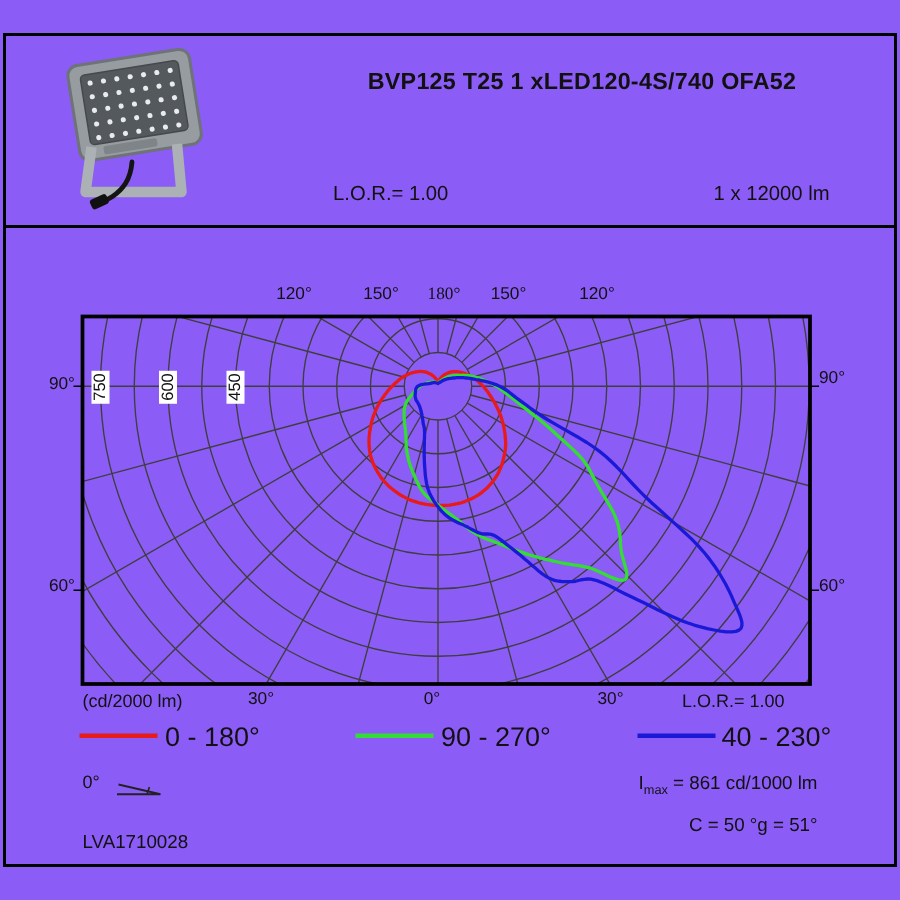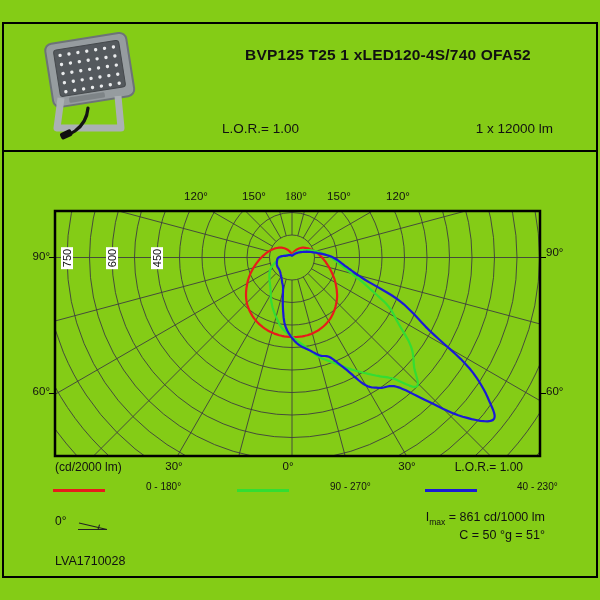--- a/index.html
+++ b/index.html
@@ -1,38 +1,38 @@
 <!DOCTYPE html>
 <html><head>
 <meta charset="utf-8">
 <style>
   html,body{margin:0;padding:0;background:#fff;}
-  #page{position:relative;width:600px;height:600px;background:#84cc16;
+  #page{position:relative;width:600px;height:600px;background:#8b5cf6;
         font-family:"Liberation Sans",sans-serif;color:#111;overflow:hidden;}
   .abs{position:absolute;}
   #outer-border{left:2px;top:22px;width:596px;height:556px;border:2px solid #000;box-sizing:border-box;}
   #header-divider{left:2px;top:150px;width:596px;border-top:2px solid #000;}
   #product-photo{left:28px;top:28px;width:124px;height:116px;}
   #product-title{left:388px;top:46px;transform:translateX(-50%);white-space:nowrap;
                  font-size:15.5px;font-weight:bold;letter-spacing:.2px;}
   #header-lor{left:222px;top:121px;font-size:13.5px;}
   #header-flux{right:47px;top:121px;font-size:13.5px;text-align:right;}
   #diagram-heading{left:55px;top:161px;font-size:17px;}
   .axis-label{font-size:11.5px;white-space:nowrap;}
   .top-label{top:190px;transform:translateX(-50%);}
   .bot-label{top:460px;transform:translateX(-50%);}
   .radial-label{font-size:11px;background:#fff;padding:0 2px;
                 transform:translate(-50%,-50%) rotate(-90deg);white-space:nowrap;}
   #unit-label{left:55px;top:460px;font-size:12px;}
   #plot-lor{right:77px;top:460px;font-size:12px;}
-  .legend-label{font-size:10px;white-space:nowrap;margin-left:36px;}
+  .legend-label{font-size:18px;white-space:nowrap;}
   .legend-swatch{height:3px;width:52px;top:489px;}
   #tilt-label{left:55px;top:514px;font-size:12px;}
   #doc-id{left:55px;top:554px;font-size:12.5px;}
-  #footer-right{right:55px;top:511px;width:220px;text-align:right;font-size:12.5px;line-height:13px;}
+  #footer-right{right:55px;top:511px;width:220px;text-align:right;font-size:12.5px;line-height:23px;}
   sub{font-size:8.5px;}
 </style>
 </head>
 <body>
 
 <div id="page">
 
   <div class="abs" id="outer-border"></div>
   <div class="abs" id="header-divider"></div>
 

